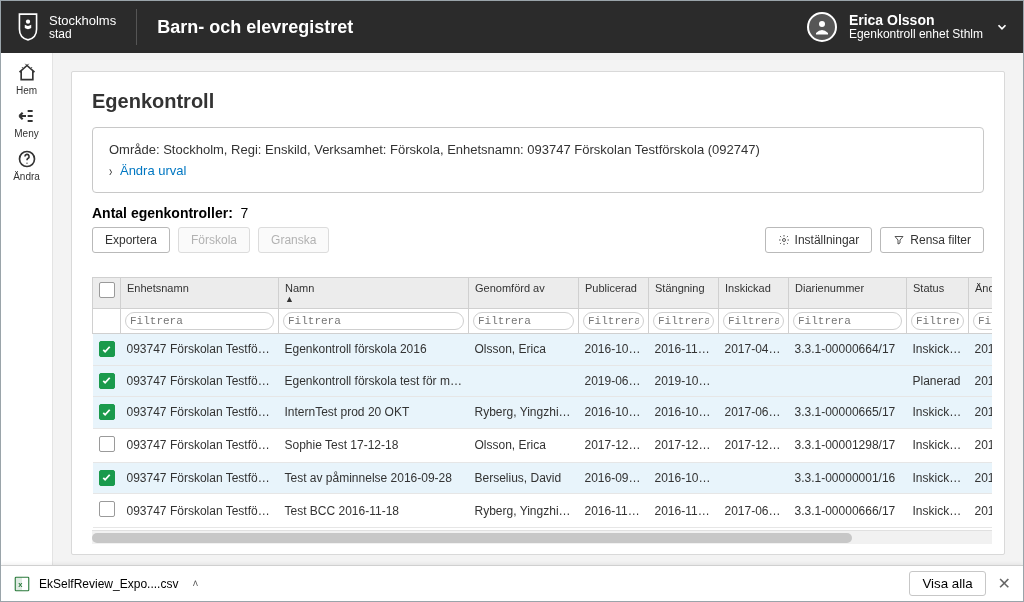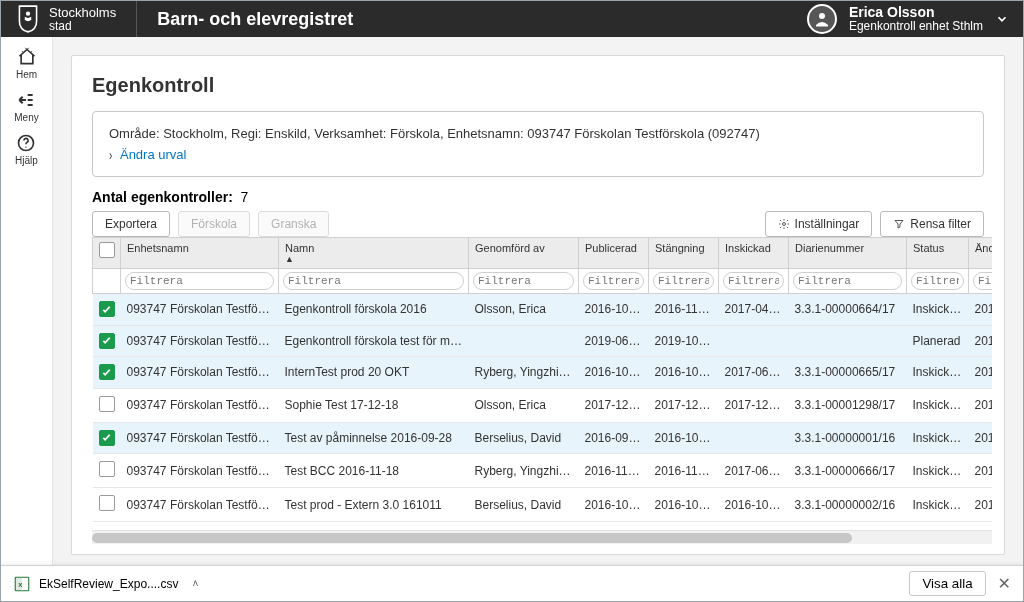--- a/index.html
+++ b/index.html
@@ -1,21 +1,21 @@
 <!DOCTYPE html>
 <html><head>
 <meta charset="utf-8">
 <style>
   * { box-sizing: border-box; margin: 0; padding: 0; }
   html, body { width: 1024px; height: 602px; font-family: Arial, Helvetica, sans-serif; overflow: hidden; }
   body { display: flex; flex-direction: column; background: #f3f3f3; border: 1px solid #9aa4aa; }
 
   
   .header {
-    height: 36px; background: #2b2b2b; color: #fff; display: flex; align-items: center;
+    height: 52px; background: #2b2b2b; color: #fff; display: flex; align-items: center;
     padding: 0 14px; justify-content: space-between;
   }
   .header-left { display: flex; align-items: center; gap: 14px; }
   .logo { display: flex; align-items: center; gap: 8px; }
   .logo-crest { width: 26px; height: 30px; }
   .logo-text { font-size: 13px; line-height: 1.05; }
   .logo-text div:nth-child(2) { font-size: 12px; }
   .vr { width:1px; height:36px; background:#555; margin: 0 6px; }
   .app-title { font-size: 18px; font-weight: bold; }
   .header-right { display: flex; align-items: center; gap: 12px; }
@@ -34,21 +34,21 @@
   .page-title { font-size: 20px; font-weight: bold; color: #333; padding: 0 20px 14px 20px; }
 
   .filter-box { margin: 0 20px 12px 20px; border: 1px solid #c8c8c8; border-radius: 4px; padding: 14px 16px; font-size: 13px; color: #333; }
   .filter-box .change { margin-top: 6px; }
   .filter-box .change a { color: #0077c2; text-decoration: none; }
   .chev { display: inline-block; transform: scaleY(1.4); margin-right: 4px; color: #333; font-size: 10px; }
 
   .count-row { padding: 0 20px 6px 20px; font-size: 14px; }
   .count-row b { font-weight: bold; }
 
-  .toolbar { display: flex; justify-content: space-between; padding: 0 20px 0 20px; }
+  .toolbar { display: flex; justify-content: space-between; padding: 0 20px 24px 20px; }
   .toolbar-side { display: flex; gap: 8px; }
   .btn { font-size: 12px; padding: 5px 12px; border: 1px solid #b9b9b9; background: #fff; border-radius: 3px; cursor: pointer; color: #333; display: inline-flex; align-items: center; gap: 5px; }
   .btn.disabled { color: #b2b2b2; border-color: #dcdcdc; cursor: default; background:#fafafa; }
   .btn svg { width: 12px; height: 12px; }
 
   .table-scroll { flex: 1; overflow: hidden; margin: 0 12px 0 20px; position: relative; }
   table { border-collapse: collapse; width: 100%; font-size: 12px; color: #333; table-layout: fixed; }
   thead th { background: #ececec; border: 1px solid #d0d0d0; text-align: left; font-weight: normal; padding: 4px 6px; font-size: 11px; vertical-align: top; }
   .filter-row th { background: #fff; padding: 3px 4px; }
   .filter-row input { width: 100%; font-size: 11px; padding: 2px 4px; border: 1px solid #cfcfcf; border-radius: 10px; font-family: Liberation Mono, monospace; }
@@ -124,21 +124,21 @@
           <path d="M14 6 h6 M14 12 h6 M14 18 h6"></path>
         </svg>
       <span>Meny</span>
     </div>
     <div class="sidebar-item">
       <svg viewBox="0 0 24 24" fill="none" stroke="#333" stroke-width="2">
           <circle cx="12" cy="12" r="9"></circle>
           <path d="M9.5 9 a2.5 2.5 0 1 1 3.5 2.3 c-1 .5-1 1.2-1 2.2"></path>
           <circle cx="12" cy="17" r="0.8" fill="#333" stroke="none"></circle>
         </svg>
-      <span>Hjälp</span>
+      <span>Ändra</span>
     </div>
   </div>
 
   <div class="content-wrap">
     <div class="panel">
       <div class="page-title">Egenkontroll</div>
 
       <div class="filter-box">
         <div>Område: Stockholm, Regi: Enskild, Verksamhet: Förskola, Enhetsnamn: 093747 Förskolan Testförskola (092747)</div>
         <div class="change">

